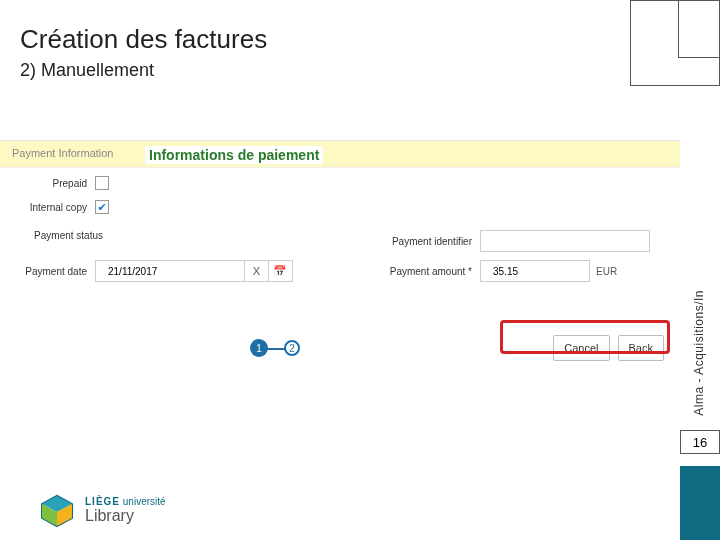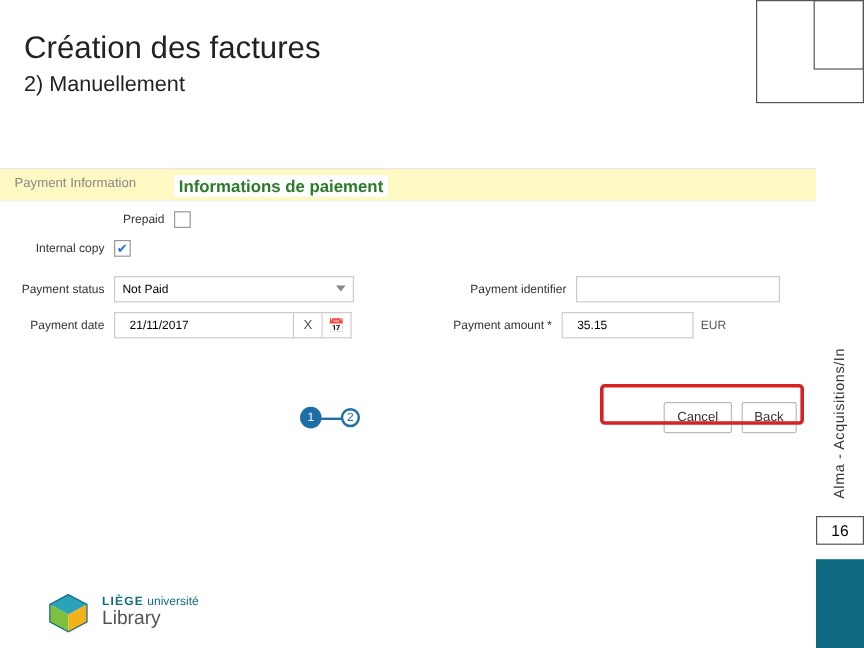--- a/index.html
+++ b/index.html
@@ -191,57 +191,53 @@
   <div class="box-big"></div>
   <div class="box-small"></div>
 </div>
 
 <div class="screenshot-area">
   <span class="section-label">Payment Information</span>
   <span class="section-overlay">Informations de paiement</span>
 
   <div class="form-body">
 
-    <div class="row" style="left:16px; top:8px;padding-left:34px;">
+    <div class="row" style="left:0; top:8px;">
       <span class="lbl">Prepaid</span>
       <span class="chk"></span>
     </div>
 
     <div class="row" style="left:0; top:32px;">
       <span class="lbl">Internal copy</span>
       <span class="chk checked"></span>
     </div>
 
-    <div class="row" style="left:0; top:62px;">
+    <div class="row" style="left:0; top:62px;padding-left:16px;">
       <span class="lbl">Payment status</span>
-      <div class="select">
-        <span>Not Paid</span>
-        <span class="caret"></span>
-      </div>
     </div>
 
     <div class="row" style="left:0; top:92px;">
       <span class="lbl">Payment date</span>
       <div class="date-wrap">
         <input class="input" value="21/11/2017" style="">
         <div class="date-btn">
             <span>X</span>
           </div>
         <div class="date-btn">
             <span>📅</span>
           </div>
       </div>
     </div>
 
     <div class="row" style="left:370px; top:62px;">
       <span class="right-lbl" style="width:110px;">Payment identifier</span>
       <input class="input" style="width: 170px;" value="">
     </div>
 
-    <div class="row" style="left:358px; top:92px;">
+    <div class="row" style="left:370px; top:92px;">
       <span class="right-lbl" style="width:110px;">Payment amount *</span>
       <input class="input" style="width: 110px;" value="35.15">
       <span class="currency">EUR</span>
     </div>
 
     <div class="steps">
       <div class="step-dots">
         <div class="dot fill">1</div>
         <div class="dot hollow">2</div>
       </div>

